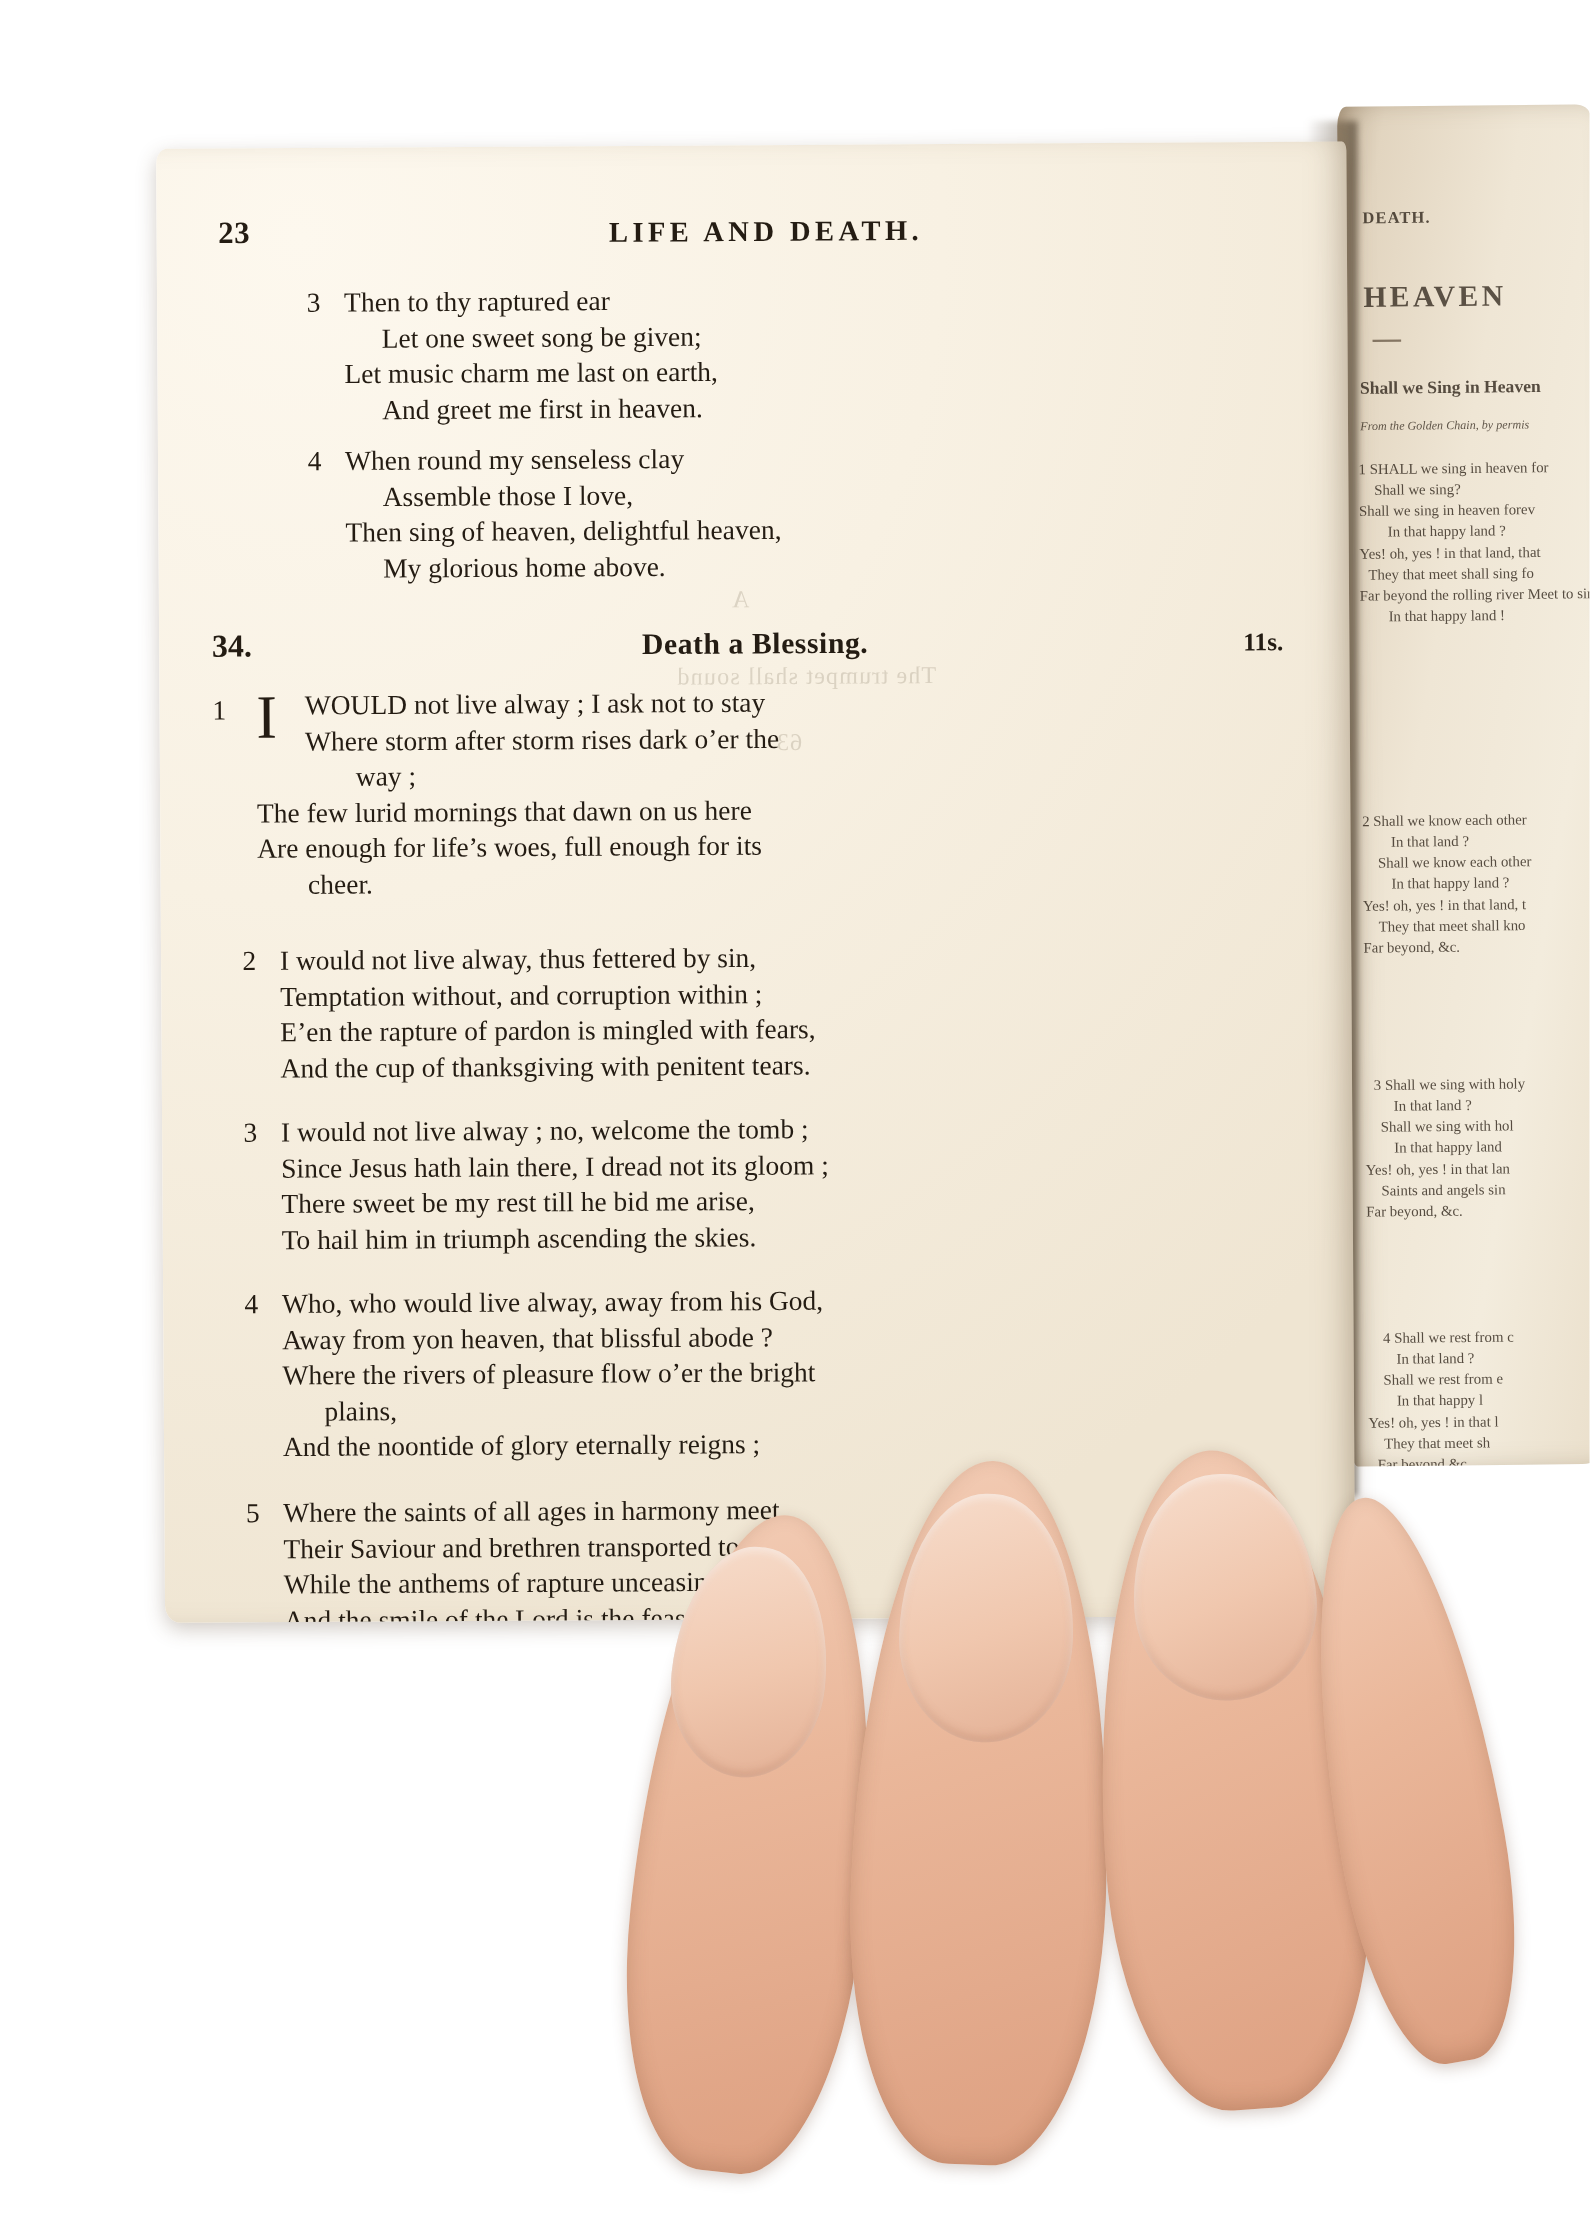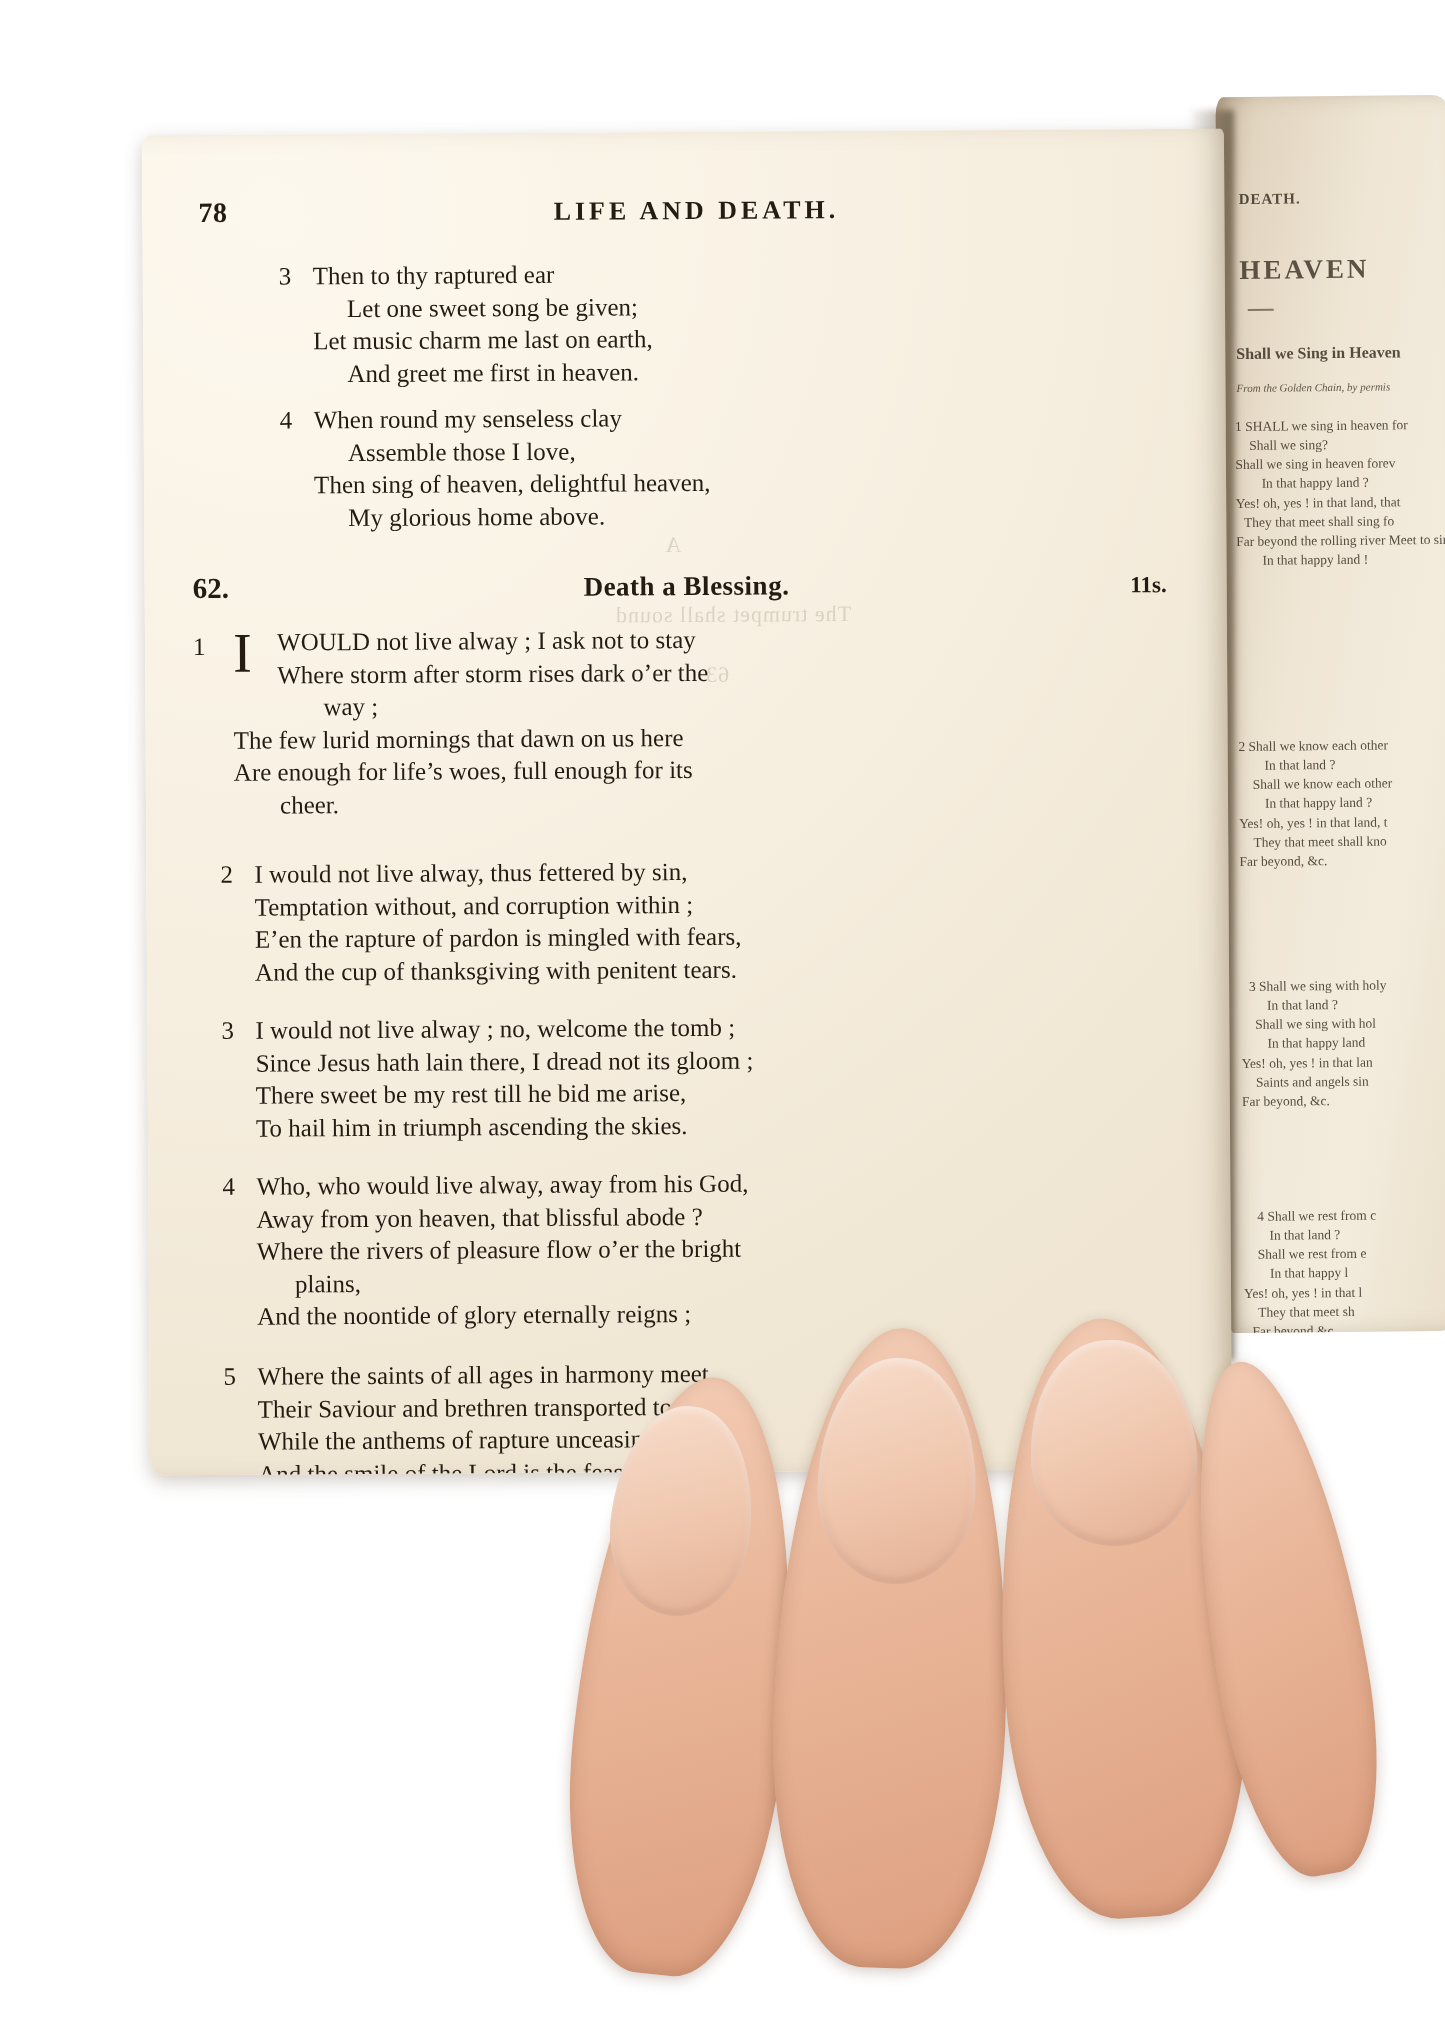--- a/index.html
+++ b/index.html
@@ -335,21 +335,21 @@
 <div class="gutter-shadow"></div>
 
 <div class="page">
   <div class="page-ink">
 
     <div class="showthrough" style="left:520px; top:400px;">A</div>
     <div class="showthrough" style="left:470px; top:470px;">The trumpet shall sound</div>
     <div class="showthrough" style="left:560px; top:530px;">63</div>
 
     <div class="hdr">
-      <div class="folio">78</div>
+      <div class="folio">23</div>
       <div class="running-head">LIFE AND DEATH.</div>
     </div>
 
     <div class="col" style="top:126px">
       <div class="stanza">
         <span class="ln" style="padding-left:96px;"><span class="num">3</span><span>Then to thy raptured ear</span></span>
         <span class="ln" style="padding-left:130px;">Let one sweet song be given;</span>
         <span class="ln" style="padding-left:96px;">Let music charm me last on earth,</span>
         <span class="ln" style="padding-left:130px;">And greet me first in heaven.</span>
       </div>
@@ -358,21 +358,21 @@
     <div class="col" style="top:270px">
       <div class="stanza">
         <span class="ln" style="padding-left:96px;"><span class="num">4</span><span>When round my senseless clay</span></span>
         <span class="ln" style="padding-left:130px;">Assemble those I love,</span>
         <span class="ln" style="padding-left:96px;">Then sing of heaven, delightful heaven,</span>
         <span class="ln" style="padding-left:130px;">My glorious home above.</span>
       </div>
     </div>
 
     <div class="hymn-head" style="top:437px">
-      <div class="hymn-num">62.</div>
+      <div class="hymn-num">34.</div>
       <div class="hymn-title">Death a Blessing.</div>
       <div class="hymn-meter">11s.</div>
     </div>
 
     <div class="dropcap-stanza" style="top:492px">
       <span class="dc-num">1</span>
       <span class="dropcap">I</span>
       <span class="dc-l1">WOULD not live alway ; I ask not to stay</span>
       <span class="dc-l2">Where storm after storm  rises dark o’er  the</span>
       <span class="dc-l3">way ;</span>

